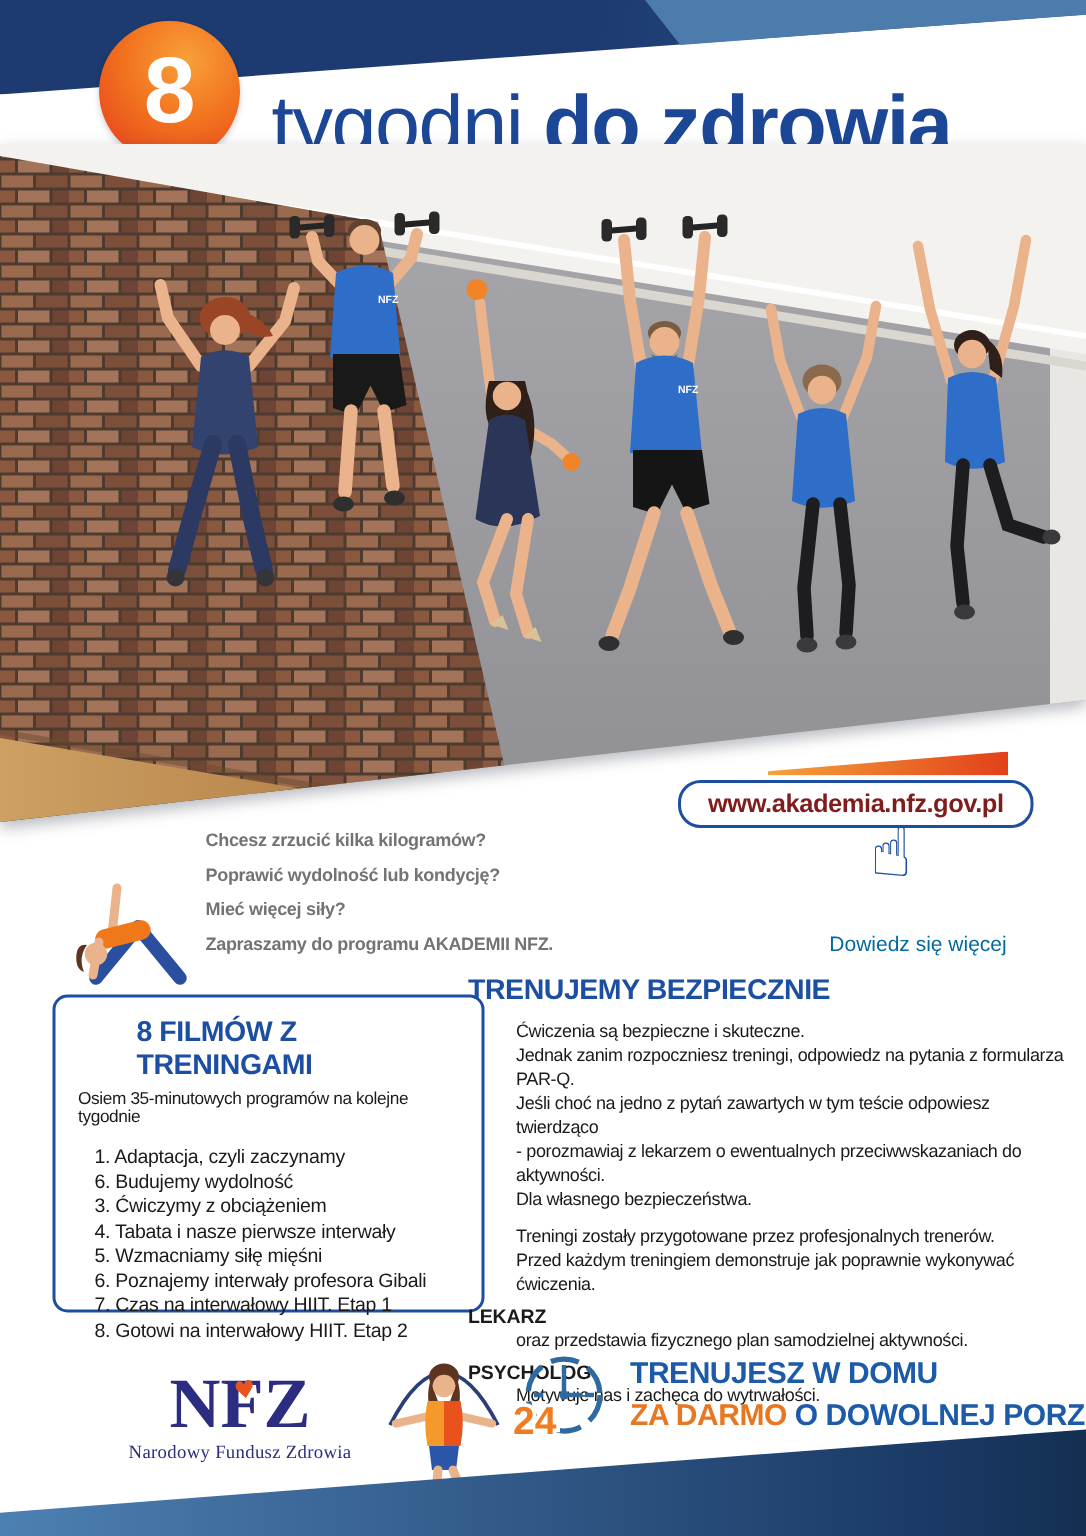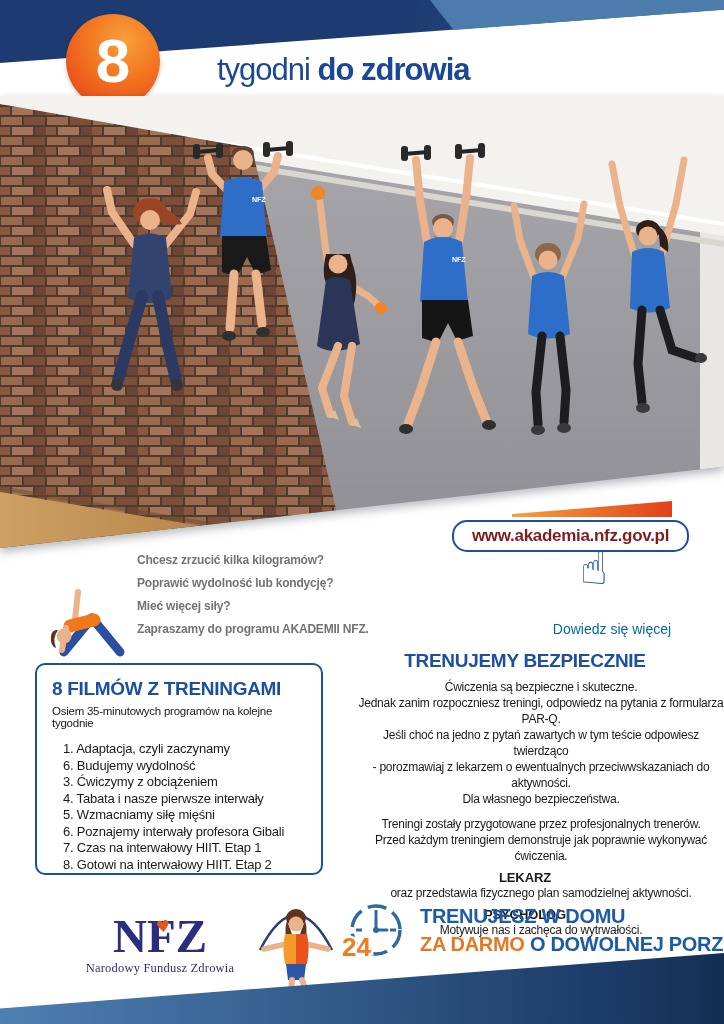--- a/index.html
+++ b/index.html
@@ -22,21 +22,21 @@
   }
   .badge-8{
     position:absolute;left:66px;top:14px;width:94px;height:94px;border-radius:50%;
     background:radial-gradient(circle at 62% 28%,#f8a03a 0%,#f2731f 45%,#e7491c 85%);
     display:flex;align-items:center;justify-content:center;
     color:#fff;font-size:62px;font-weight:bold;line-height:1;
     box-shadow:0 2px 4px rgba(0,0,0,.2);
   }
   .main-title{
     position:absolute;left:181px;top:52px;
-    font-size:31px;color:#1c4796;letter-spacing:-1px;white-space:nowrap;margin-left:36px;
+    font-size:54px;color:#1c4796;letter-spacing:-1px;white-space:nowrap;
   }
   .main-title .light{font-weight:normal;}
   .main-title .bold{font-weight:bold;}
   
   .photo-wrap{position:absolute;left:0;top:96px;width:724px;height:452px;
     filter:drop-shadow(0 4px 5px rgba(50,55,70,.35));}
   .photo{width:724px;height:452px;
     clip-path:polygon(0 0,100% 0,100% 82%,0 100%);}
   
   .orange-wedge{
@@ -66,26 +66,26 @@
     position:absolute;left:137px;top:549px;
     font-size:12px;font-weight:bold;color:#737373;line-height:23px;
     letter-spacing:-.2px;
   }
   
   .films-box{
     position:absolute;left:35px;top:663px;width:254px;height:182px;
     border:2px solid #1c4fa1;border-radius:10px;background:#fff;
     padding:13px 15px;
   }
-  .films-title{font-size:19px;font-weight:bold;color:#1c4fa1;letter-spacing:-.3px;}
+  .films-title{font-size:19px;font-weight:bold;color:#1c4fa1;letter-spacing:-.3px;margin-left:39px;}
   .films-sub{font-size:11.5px;color:#1a1a1a;margin-top:5px;letter-spacing:-.25px;}
   .films-list{margin-top:12px;padding-left:11px;font-size:13px;line-height:16.5px;
     color:#1a1a1a;letter-spacing:-.2px;}
   
-  .safety{position:absolute;left:326px;top:650px;width:398px;color:#1a1a1a;text-align:center;}
+  .safety{position:absolute;left:312px;top:650px;width:398px;color:#1a1a1a;}
   .safety h2{margin:0 0 7px 0;font-size:19px;font-weight:bold;color:#1c4fa1;letter-spacing:-.3px;}
   .safety .line{font-size:12px;line-height:16px;letter-spacing:-.25px;padding-left:32px;}
   .safety .gap{height:9px;}
   .role-name{font-size:13px;font-weight:bold;margin-top:6px;letter-spacing:-.1px;}
   
   .nfz-logo{position:absolute;left:80px;top:912px;width:160px;text-align:center;
     font-family:"Liberation Serif", serif;color:#2c2d80;}
   .nfz-logo .mark{position:relative;font-size:47px;font-weight:bold;line-height:48px;letter-spacing:0;}
   .nfz-logo .heart{
     position:absolute;left:76px;top:7px;font-size:16px;color:#e7551e;

